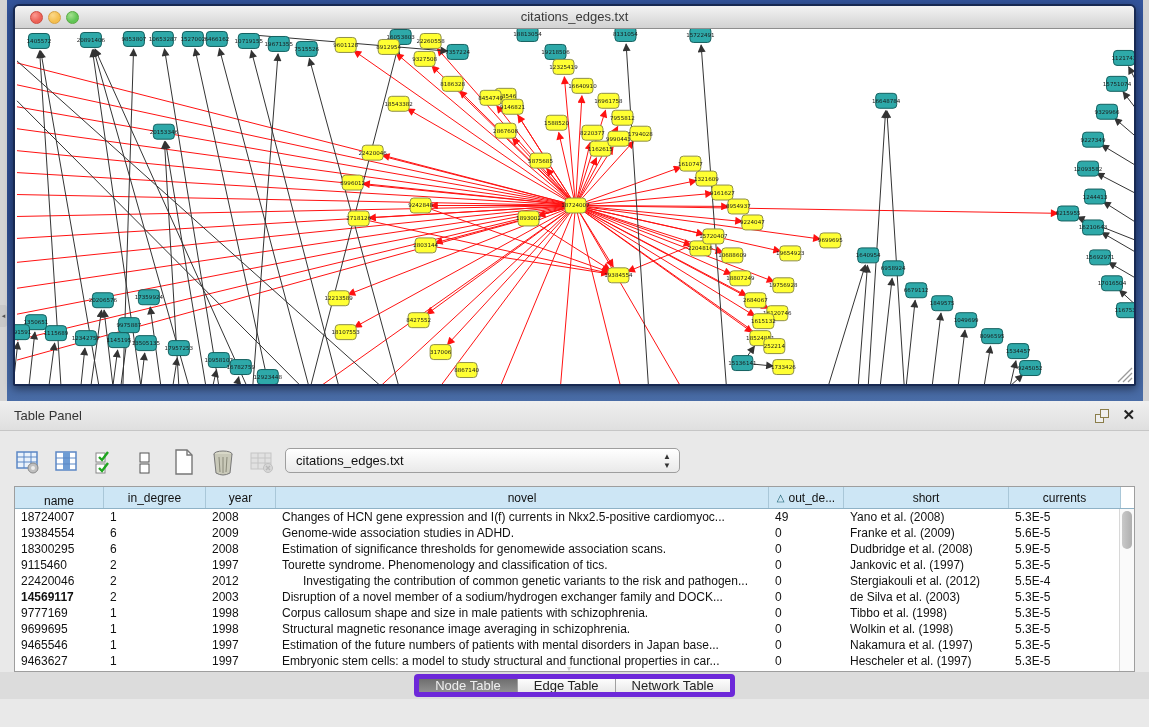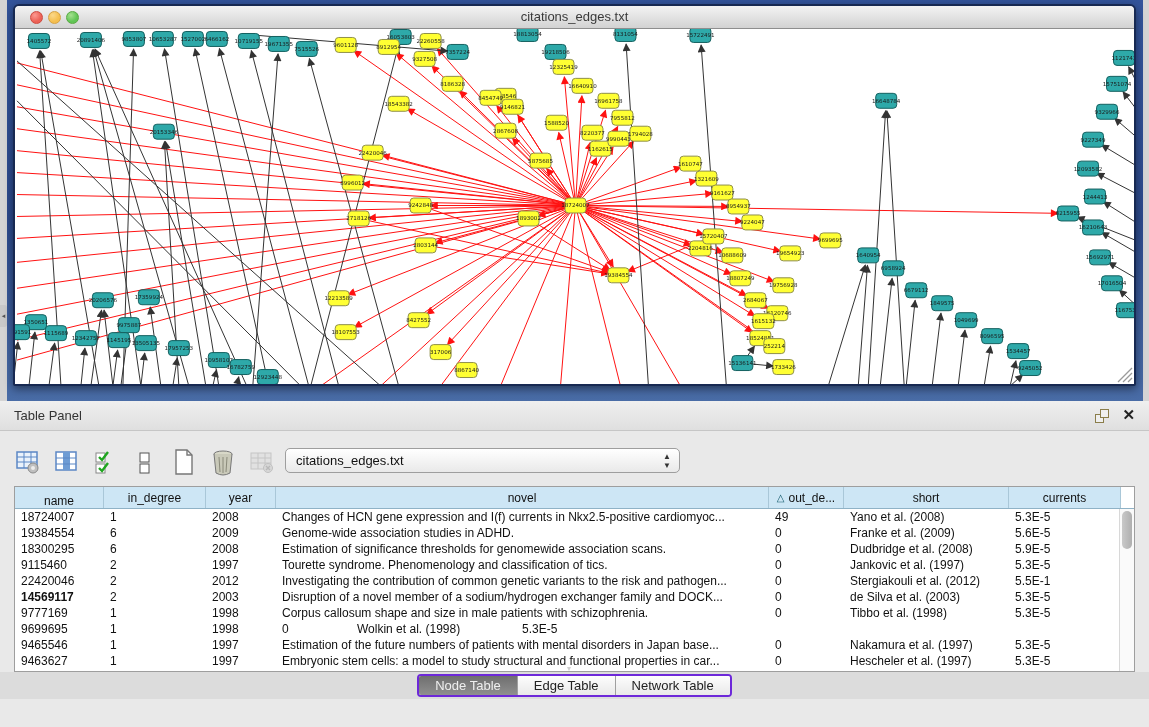--- a/index.html
+++ b/index.html
@@ -48,21 +48,21 @@
   .th { background:#CDE6F5; border-right:1px solid #A9C7D8; font-size:12px; color:#111;
         display:flex; align-items:center; justify-content:center; overflow:hidden; white-space:nowrap; flex:none; }
   .sort-tri { color:#13596B; font-size:10px; margin-right:4px; }
   #tbody { position:absolute; left:0; top:22px; right:15px; bottom:0; overflow:hidden; }
   .tr { display:flex; height:16px; }
   .td { font-size:12px; color:#111; padding-left:6px; white-space:nowrap; overflow:hidden; flex:none; line-height:16px; }
   #vscroll { position:absolute; right:0; top:22px; width:15px; bottom:0; background:#FAFAFA; border-left:1px solid #D8D8D8; }
   #vthumb { position:absolute; left:2px; top:2px; width:10px; height:38px; background:linear-gradient(90deg,#C9C9C9,#AFAFAF); border-radius:5px; }
 
   #tabs-strip { position:absolute; left:0; top:271px; width:1149px; height:27px; background:#DCDCDC; display:flex; justify-content:center; align-items:center; }
-  #segmented { display:flex; height:23px; border:2px solid #6d28d9; border-radius:4px; overflow:hidden; background:#FFF; }
+  #segmented { display:flex; height:23px; border:5px solid #6d28d9; border-radius:4px; overflow:hidden; background:#FFF; }
   .seg { font-size:13px; padding:0 16px; display:flex; align-items:center; border-right:1px solid #A0A0A0;
          background:linear-gradient(180deg,#FDFDFD,#E9E9E9); color:#222; }
   .seg:last-child { border-right:none; }
   .seg.active { background:linear-gradient(180deg,#6F6F6F,#8F8F8F); color:#EFEFEF; }
 
   #status-bar { position:absolute; left:0; top:298px; width:1149px; height:28px; background:#E4E4E4; border-top:1px solid #C2C2C2; }
   #memory-label { position:absolute; right:42px; top:7px; font-size:11px; color:#333; }
   #memory-dot { position:absolute; right:20px; top:5px; width:15px; height:15px; border-radius:50%;
                 background:radial-gradient(circle at 35% 30%, #8FE98F, #2FA32F 70%); border:1px solid #2B8A2B; }
   #splitter-chevron { position:absolute; left:567px; top:-8px; font-size:8px; color:#CFCFCF; }
@@ -778,24 +778,24 @@
             <div class="td" style="width: 70px;">1997</div>
             <div class="td" style="width: 493px;">Tourette syndrome. Phenomenology and classification of tics.</div>
             <div class="td" style="width: 75px;">0</div>
             <div class="td" style="width: 165px;">Jankovic et al. (1997)</div>
             <div class="td" style="width: 112px;">5.3E-5</div>
           </div>
           <div class="tr">
             <div class="td" style="width: 89px;">22420046</div>
             <div class="td" style="width: 102px;">2</div>
             <div class="td" style="width: 70px;">2012</div>
-            <div class="td" style="width: 493px;">Investigating the contribution of common genetic variants to the risk and pathogen...</div>
+            <div class="td" style="width: 493px; text-align: center;">Investigating the contribution of common genetic variants to the risk and pathogen...</div>
             <div class="td" style="width: 75px;">0</div>
             <div class="td" style="width: 165px;">Stergiakouli et al. (2012)</div>
-            <div class="td" style="width: 112px;">5.5E-1</div>
+            <div class="td" style="width: 112px;">5.5E-4</div>
           </div>
           <div class="tr">
             <div class="td" style="width: 89px; font-weight: bold;">14569117</div>
             <div class="td" style="width: 102px;">2</div>
             <div class="td" style="width: 70px;">2003</div>
             <div class="td" style="width: 493px;">Disruption of a novel member of a sodium/hydrogen exchanger family and DOCK...</div>
             <div class="td" style="width: 75px;">0</div>
             <div class="td" style="width: 165px;">de Silva et al. (2003)</div>
             <div class="td" style="width: 112px;">5.3E-5</div>
           </div>
@@ -805,20 +805,21 @@
             <div class="td" style="width: 70px;">1998</div>
             <div class="td" style="width: 493px;">Corpus callosum shape and size in male patients with schizophrenia.</div>
             <div class="td" style="width: 75px;">0</div>
             <div class="td" style="width: 165px;">Tibbo et al. (1998)</div>
             <div class="td" style="width: 112px;">5.3E-5</div>
           </div>
           <div class="tr">
             <div class="td" style="width: 89px;">9699695</div>
             <div class="td" style="width: 102px;">1</div>
             <div class="td" style="width: 70px;">1998</div>
+            <div class="td" style="width: 493px;">Structural magnetic resonance image averaging in schizophrenia.</div>
             <div class="td" style="width: 75px;">0</div>
             <div class="td" style="width: 165px;">Wolkin et al. (1998)</div>
             <div class="td" style="width: 112px;">5.3E-5</div>
           </div>
           <div class="tr">
             <div class="td" style="width: 89px;">9465546</div>
             <div class="td" style="width: 102px;">1</div>
             <div class="td" style="width: 70px;">1997</div>
             <div class="td" style="width: 493px;">Estimation of the future numbers of patients with mental disorders in Japan base...</div>
             <div class="td" style="width: 75px;">0</div>

